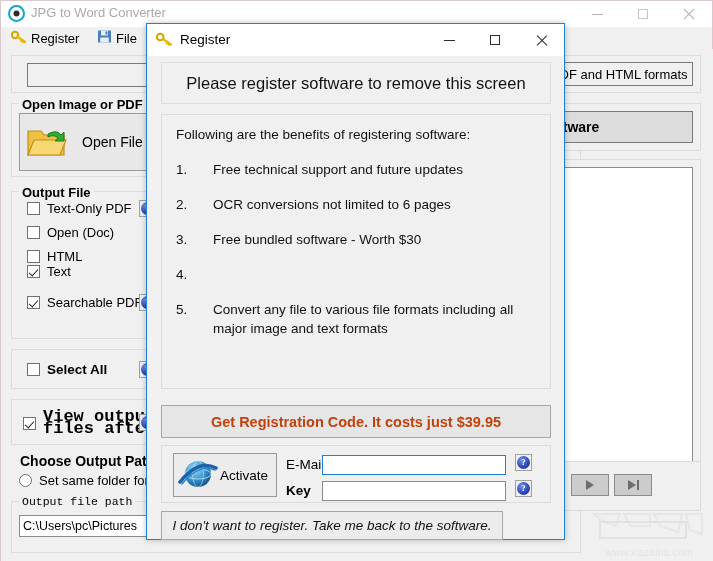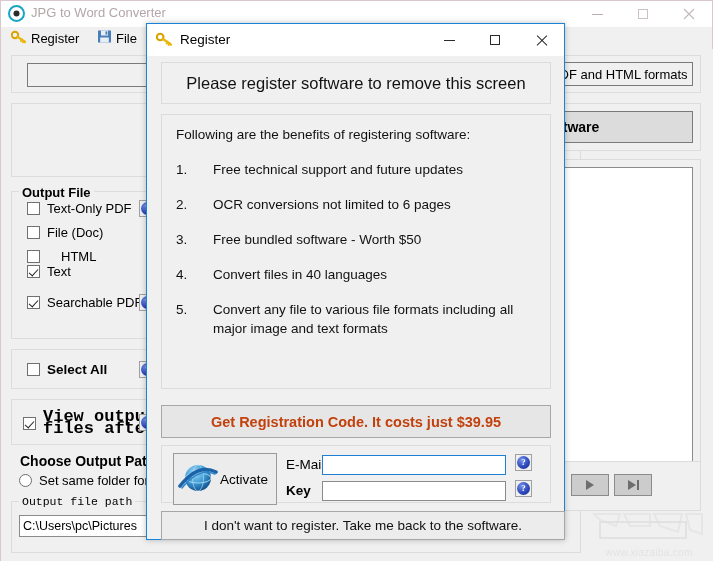--- a/index.html
+++ b/index.html
@@ -186,40 +186,40 @@
   #getcode-btn{
     position:absolute;left:14px;top:381px;width:390px;height:33px;
     background:#e6e6e6;border:1px solid #a7a7a7;box-sizing:border-box;
     display:flex;align-items:center;justify-content:center;
     font-size:14.5px;font-weight:bold;color:#c2410c;
   }
   #activate-panel{
     left:14px;top:421px;width:390px;height:58px;
   }
   #activate-btn{
-    position:absolute;left:11px;top:7px;width:104px;height:52px;
+    position:absolute;left:11px;top:7px;width:104px;height:44px;
     background:#ececec;border:1px solid #9a9a9a;box-sizing:border-box;
     display:flex;align-items:center;
   }
   #activate-label{
     font-size:13.5px;color:#000;margin-left:1px;
   }
   .fieldlabel{
     position:absolute;font-size:13.5px;color:#000;
   }
   .dlginput{
     position:absolute;background:#fff;box-sizing:border-box;
   }
   #email-input{left:160px;top:9px;width:184px;height:20px;border:1px solid #1e7fd4;}
   #key-input{left:160px;top:35px;width:184px;height:20px;border:1px solid #8b8b8b;}
   #norgister-btn{
-    position:absolute;left:14px;top:487px;width:404px;height:29px;
+    position:absolute;left:14px;top:487px;width:342px;height:29px;
     background:#ececec;border:1px solid #a7a7a7;box-sizing:border-box;
     display:flex;align-items:center;justify-content:center;
-    font-size:13.5px;color:#111;
+    font-size:13.5px;color:#111;font-style:italic;
   }
 
   
   #watermark{
     position:absolute;right:4px;bottom:2px;width:118px;height:46px;
     opacity:.55;pointer-events:none;
   }
   #wm-text{
     position:absolute;left:0;bottom:0;width:118px;text-align:center;
     font-size:10px;color:#d8d8d8;letter-spacing:.3px;
@@ -278,38 +278,49 @@
 
   <div id="main-body">
 
     <div class="grp" style="left:10px;top:6px;width:570px;height:38px;">
       <div class="btn3d" style="left:15px;top:7px;width:583px;height:24px;">
         <span>Edit text in image</span>
       </div>
     </div>
 
     <div class="grp" style="left:10px;top:54px;width:570px;height:74px;"></div>
+    <span class="grp-title" style="left:18px;top:48px;">Open Image or PDF</span>
+    <div class="btn3d" style="left:18px;top:64px;width:240px;height:58px;background:#e8e8e8;border:1px solid #9a9a9a;justify-content:flex-start;">
+      <span style="margin-left:6px;display:flex;">
+        <svg width="42" height="38" viewBox="0 0 42 38">
+          <path d="M2 8 h13 l3 4 h20 v20 H2 Z" fill="#f0c040" stroke="#c08f1a" stroke-width="1.2"></path>
+          <path d="M2 32 L8 17 h32 L34 32 Z" fill="#f8d775" stroke="#c08f1a" stroke-width="1.2"></path>
+          <path d="M22 11 q9 -5 13 1 l3 -3 v9 h-9 l3 -3 q-4 -4 -10 -1 Z" fill="#2faa33" stroke="#1c7a22" stroke-width="1"></path>
+        </svg>
+      </span>
+      <span style="margin-left:14px;font-size:14px;">Open File</span>
+    </div>
 
     <div class="grp" style="left:10px;top:142px;width:570px;height:148px;"></div>
     <span class="grp-title" style="left:18px;top:136px;">Output File</span>
 
     <div class="cbrow" style="left:26px;top:152px;">
       <span class="cbbox"></span>
       <span class="cblabel">Text-Only PDF</span>
     </div>
     <div class="helpbtn" style="left:138px;top:151px;">
       <span class="help-circle">?</span>
     </div>
 
     <div class="cbrow" style="left:26px;top:176px;">
       <span class="cbbox"></span>
-      <span class="cblabel">File (Doc)</span>
-    </div>
-
-    <div class="cbrow" style="left:26px;top:200px;gap:14px;">
+      <span class="cblabel">Open (Doc)</span>
+    </div>
+
+    <div class="cbrow" style="left:26px;top:200px;">
       <span class="cbbox"></span>
       <span class="cblabel">HTML</span>
     </div>
 
     <div class="cbrow" style="left:26px;top:215px;">
       <span class="cbbox checked"></span>
       <span class="cblabel">Text</span>
     </div>
 
     <div class="cbrow" style="left:26px;top:246px;">
@@ -417,25 +428,24 @@
     <div class="benefit" style="top:45px;">
       <span class="num">1.</span>
       <span class="txt">Free technical support and future updates</span>
     </div>
     <div class="benefit" style="top:80px;">
       <span class="num">2.</span>
       <span class="txt">OCR conversions not limited to 6 pages</span>
     </div>
     <div class="benefit" style="top:115px;">
       <span class="num">3.</span>
-      <span class="txt">Free bundled software - Worth $50</span>
+      <span class="txt">Free bundled software - Worth $30</span>
     </div>
     <div class="benefit" style="top:150px;">
       <span class="num">4.</span>
-      <span class="txt">Convert files in 40 languages</span>
     </div>
     <div class="benefit" style="top:185px;">
       <span class="num">5.</span>
       <span class="txt">Convert any file to various file formats including all major image and text formats</span>
     </div>
   </div>
 
   <div id="getcode-btn">
     <span>Get Registration Code. It costs just $39.95</span>
   </div>

